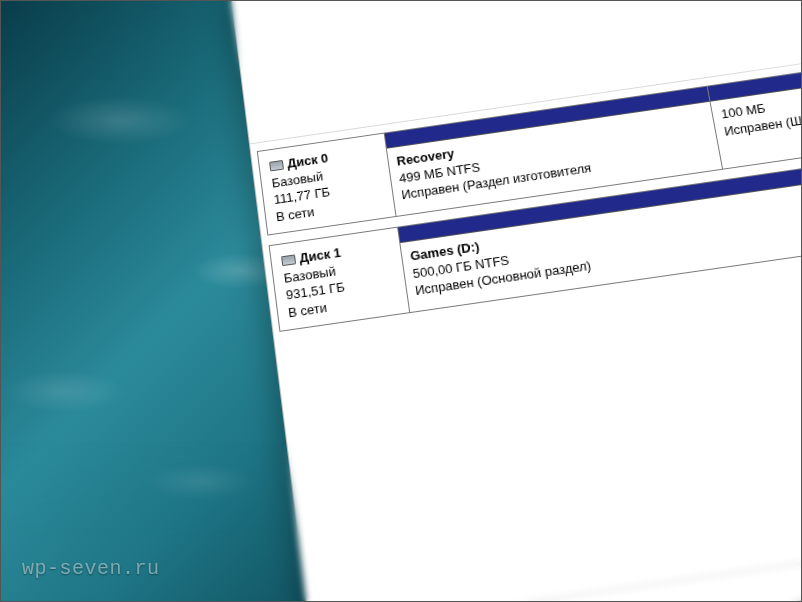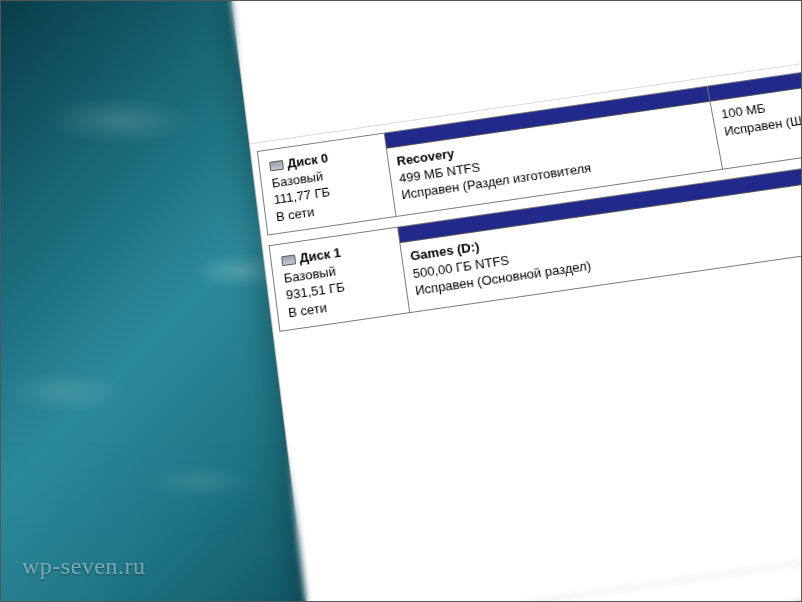--- a/index.html
+++ b/index.html
@@ -89,24 +89,24 @@
     display: flex; align-items: center;
     gap: 18px;
     padding: 0 14px;
     font-size: 12px;
     color: #222;
     filter: blur(1.6px);
   }
   .watermark {
     position: absolute;
     left: 22px; bottom: 22px;
-    font-size: 24px;
+    font-size: 20px;
     letter-spacing: 0.5px;
     color: rgba(205, 230, 235, 0.55);
-    font-family: Liberation Serif, serif;
+    font-family: Liberation Mono, monospace;
     font-weight: 300;
     filter: blur(0.6px);
     text-shadow: 0 1px 2px rgba(0,0,0,0.4);
   }
   
   .blur-top, .blur-bottom {
     position: absolute; left: 0; right: 0;
     pointer-events: none;
     backdrop-filter: blur(3px);
     -webkit-backdrop-filter: blur(3px);

